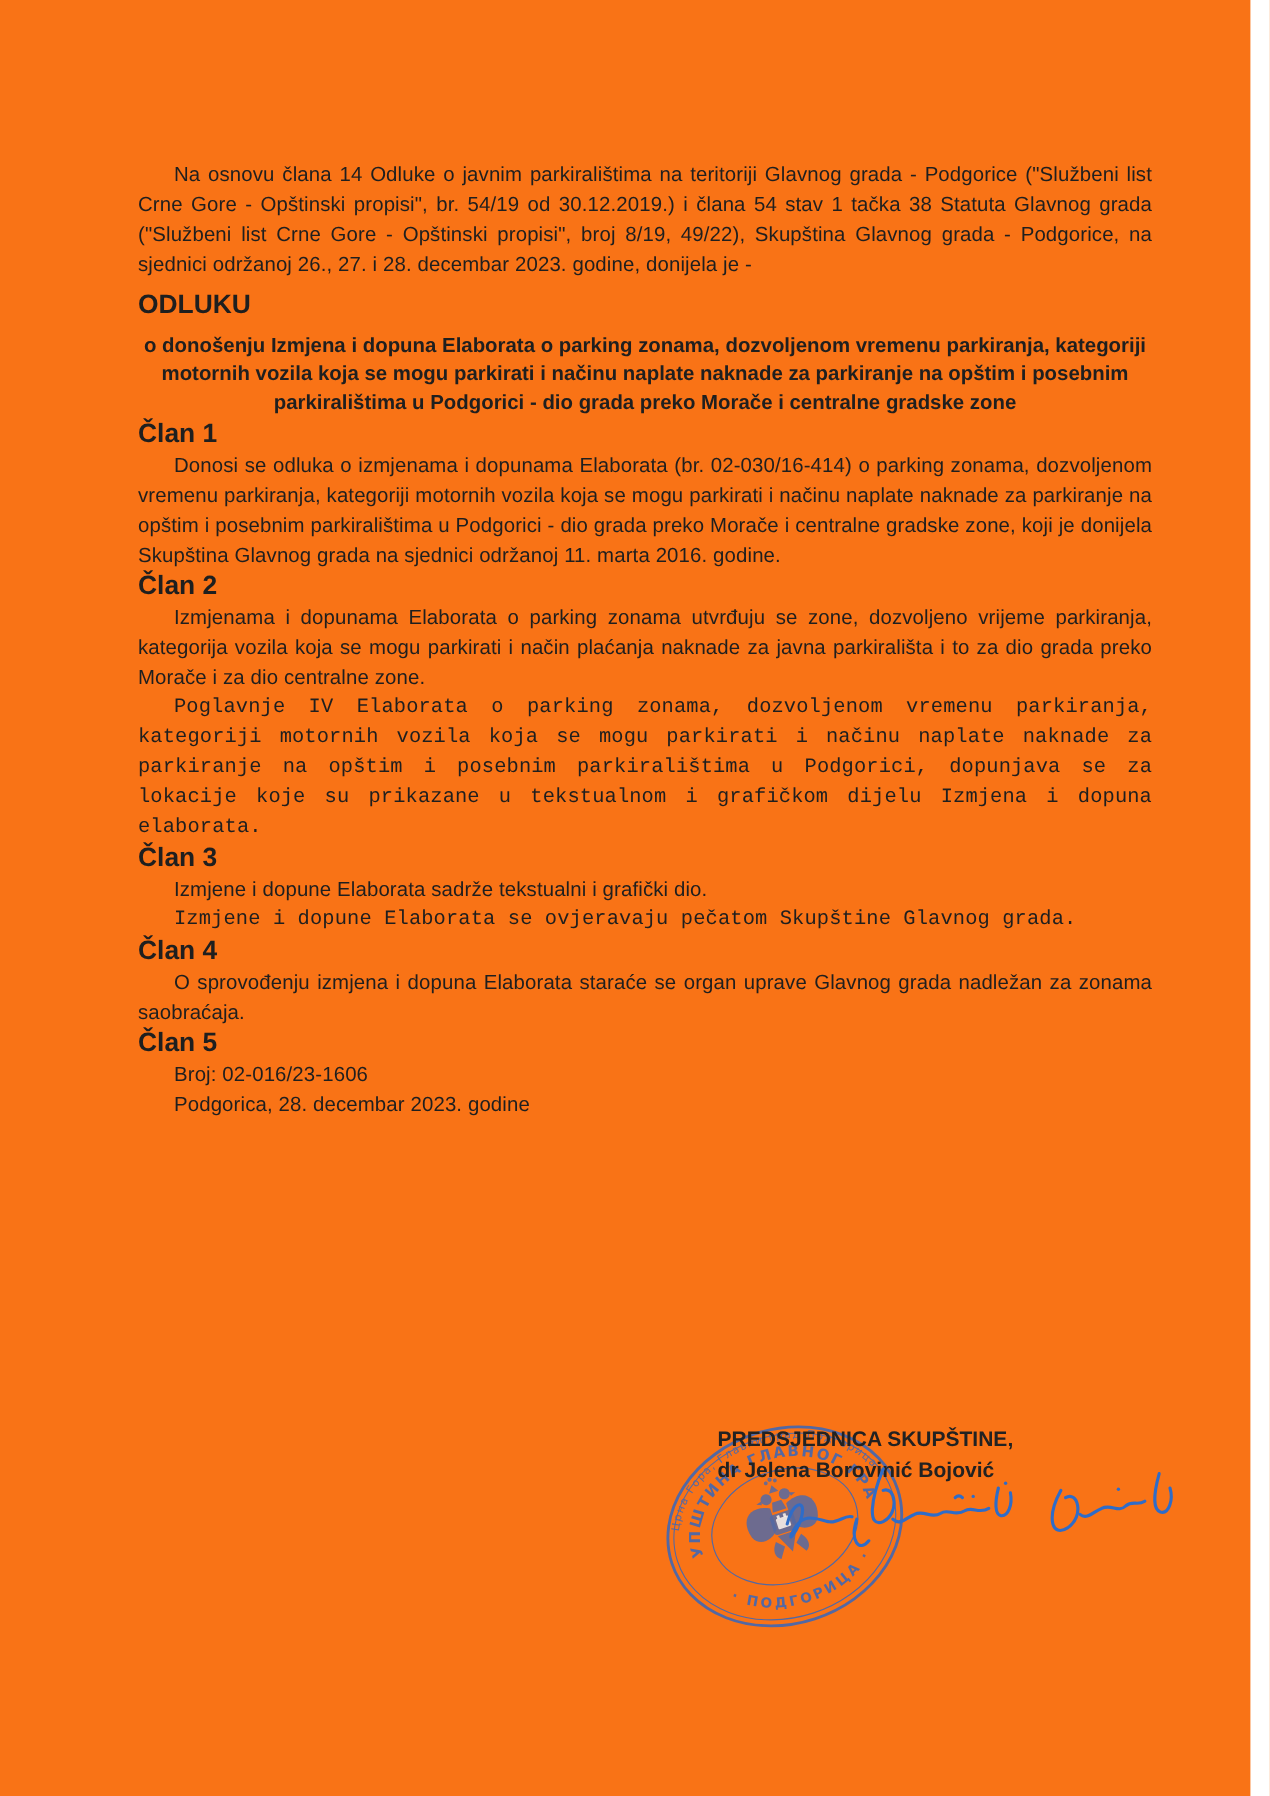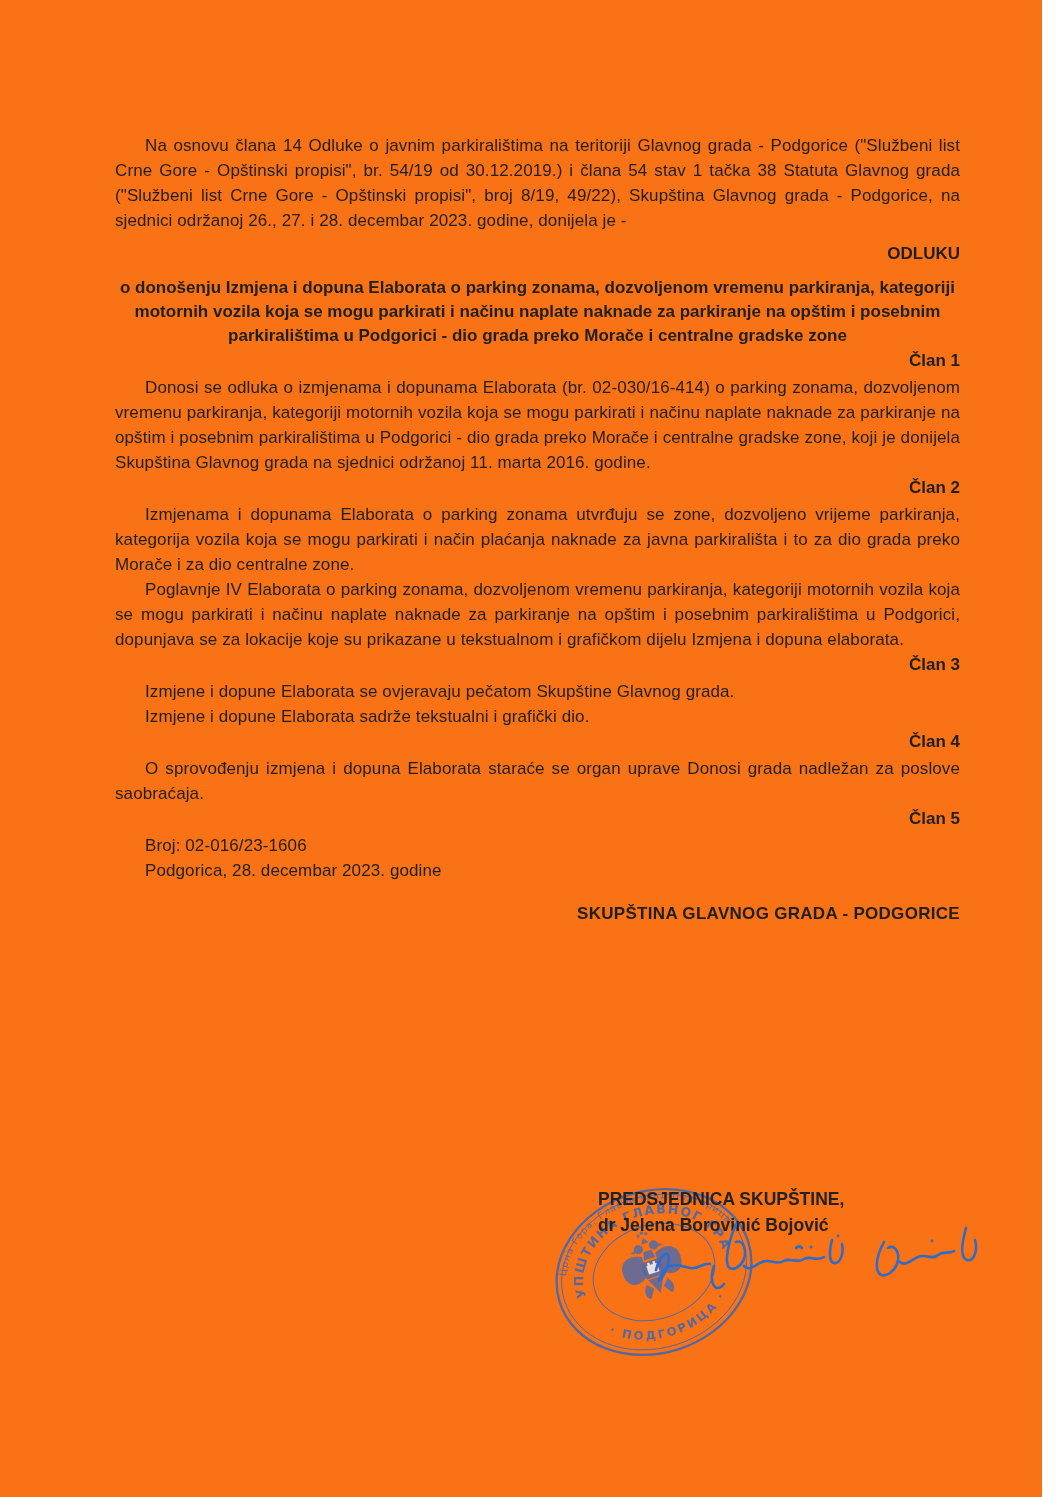--- a/index.html
+++ b/index.html
@@ -22,36 +22,36 @@
     margin: 0;
     font-size: 17px;
     line-height: 25px;
     text-align: justify;
     text-indent: 30px;
     letter-spacing: 0.1px;
   }
   p.body.nojust { text-align: left; }
   .h-center {
     margin: 0;
-    font-size: 17px;
+    font-size: 22px;
     line-height: 25px;
     font-weight: bold;
-    text-align: right;
+    text-align: left;
   }
   .decision-word { margin-top: 8px; }
   .decision-title {
     margin: 10px 0 0 0;
     font-size: 17px;
     line-height: 24px;
     font-weight: bold;
     text-align: center;
   }
   .clan-heading { margin-top: 0; margin-bottom: 2px; }
   .para-first { margin-top: 0; }
-  .para-next { margin-top: 5px; }
+  .para-next { margin-top: 5px; font-family: Liberation Mono, monospace; }
   .doc-number { margin-top: 30px; text-indent: 0; }
   .place-date { margin-top: 5px; text-indent: 0; }
   .assembly { margin-top: 18px; letter-spacing: 0.3px; }
 
   .sign-block {
     position: absolute;
     left: 598px;
     top: 1186px;
     width: 385px;
     z-index: 2;
@@ -95,32 +95,31 @@
     <p class="decision-title">o donošenju Izmjena i dopuna Elaborata o parking zonama, dozvoljenom vremenu parkiranja, kategoriji motornih vozila koja se mogu parkirati i načinu naplate naknade za parkiranje na opštim i posebnim parkiralištima u Podgorici - dio grada preko Morače i centralne gradske zone</p>
 
     <p class="h-center clan-heading">Član 1</p>
     <p class="body para-first">Donosi se odluka o izmjenama i dopunama Elaborata (br. 02-030/16-414) o parking zonama, dozvoljenom vremenu parkiranja, kategoriji motornih vozila koja se mogu parkirati i načinu naplate naknade za parkiranje na opštim i posebnim parkiralištima u Podgorici - dio grada preko Morače i centralne gradske zone, koji je donijela Skupština Glavnog grada na sjednici održanoj 11. marta 2016. godine.</p>
 
     <p class="h-center clan-heading">Član 2</p>
     <p class="body para-first">Izmjenama i dopunama Elaborata o parking zonama utvrđuju se zone, dozvoljeno vrijeme parkiranja, kategorija vozila koja se mogu parkirati i način plaćanja naknade za javna parkirališta i to za dio grada preko Morače i za dio centralne zone.</p>
     <p class="body para-next">Poglavnje IV Elaborata o parking zonama, dozvoljenom vremenu parkiranja, kategoriji motornih vozila koja se mogu parkirati i načinu naplate naknade za parkiranje na opštim i posebnim parkiralištima u Podgorici, dopunjava se za lokacije koje su prikazane u tekstualnom i grafičkom dijelu Izmjena i dopuna elaborata.</p>
 
     <p class="h-center clan-heading">Član 3</p>
+    <p class="body nojust para-first">Izmjene i dopune Elaborata sadrže tekstualni i grafički dio.</p>
     <p class="body nojust para-next">Izmjene i dopune Elaborata se ovjeravaju pečatom Skupštine Glavnog grada.</p>
-    <p class="body nojust para-first">Izmjene i dopune Elaborata sadrže tekstualni i grafički dio.</p>
 
     <p class="h-center clan-heading">Član 4</p>
-    <p class="body para-first">O sprovođenju izmjena i dopuna Elaborata staraće se organ uprave Donosi grada nadležan za poslove saobraćaja.</p>
+    <p class="body para-first">O sprovođenju izmjena i dopuna Elaborata staraće se organ uprave Glavnog grada nadležan za zonama saobraćaja.</p>
 
     <p class="h-center clan-heading">Član 5</p>
 
     <p class="body doc-number">Broj: 02-016/23-1606</p>
     <p class="body place-date">Podgorica, 28. decembar 2023. godine</p>
 
-    <p class="h-center assembly">SKUPŠTINA GLAVNOG GRADA - PODGORICE</p>
   </div>
 
   <div class="stamp-wrap">
     <svg width="220" height="175" viewBox="0 0 220 175" xmlns="http://www.w3.org/2000/svg">
       <g transform="rotate(-18 108 88)" fill="#4668b0" stroke="none">
         <ellipse cx="108" cy="88" rx="99" ry="81" fill="none" stroke="#4668b0" stroke-width="2.4"></ellipse>
         <ellipse cx="108" cy="88" rx="94" ry="76" fill="none" stroke="#4668b0" stroke-width="0.9"></ellipse>
         <ellipse cx="108" cy="88" rx="62" ry="47" fill="none" stroke="#4668b0" stroke-width="1"></ellipse>
         <defs>
           <path id="ring-outer" d="M 18,88 A 90,72 0 0 1 198,88"></path>

